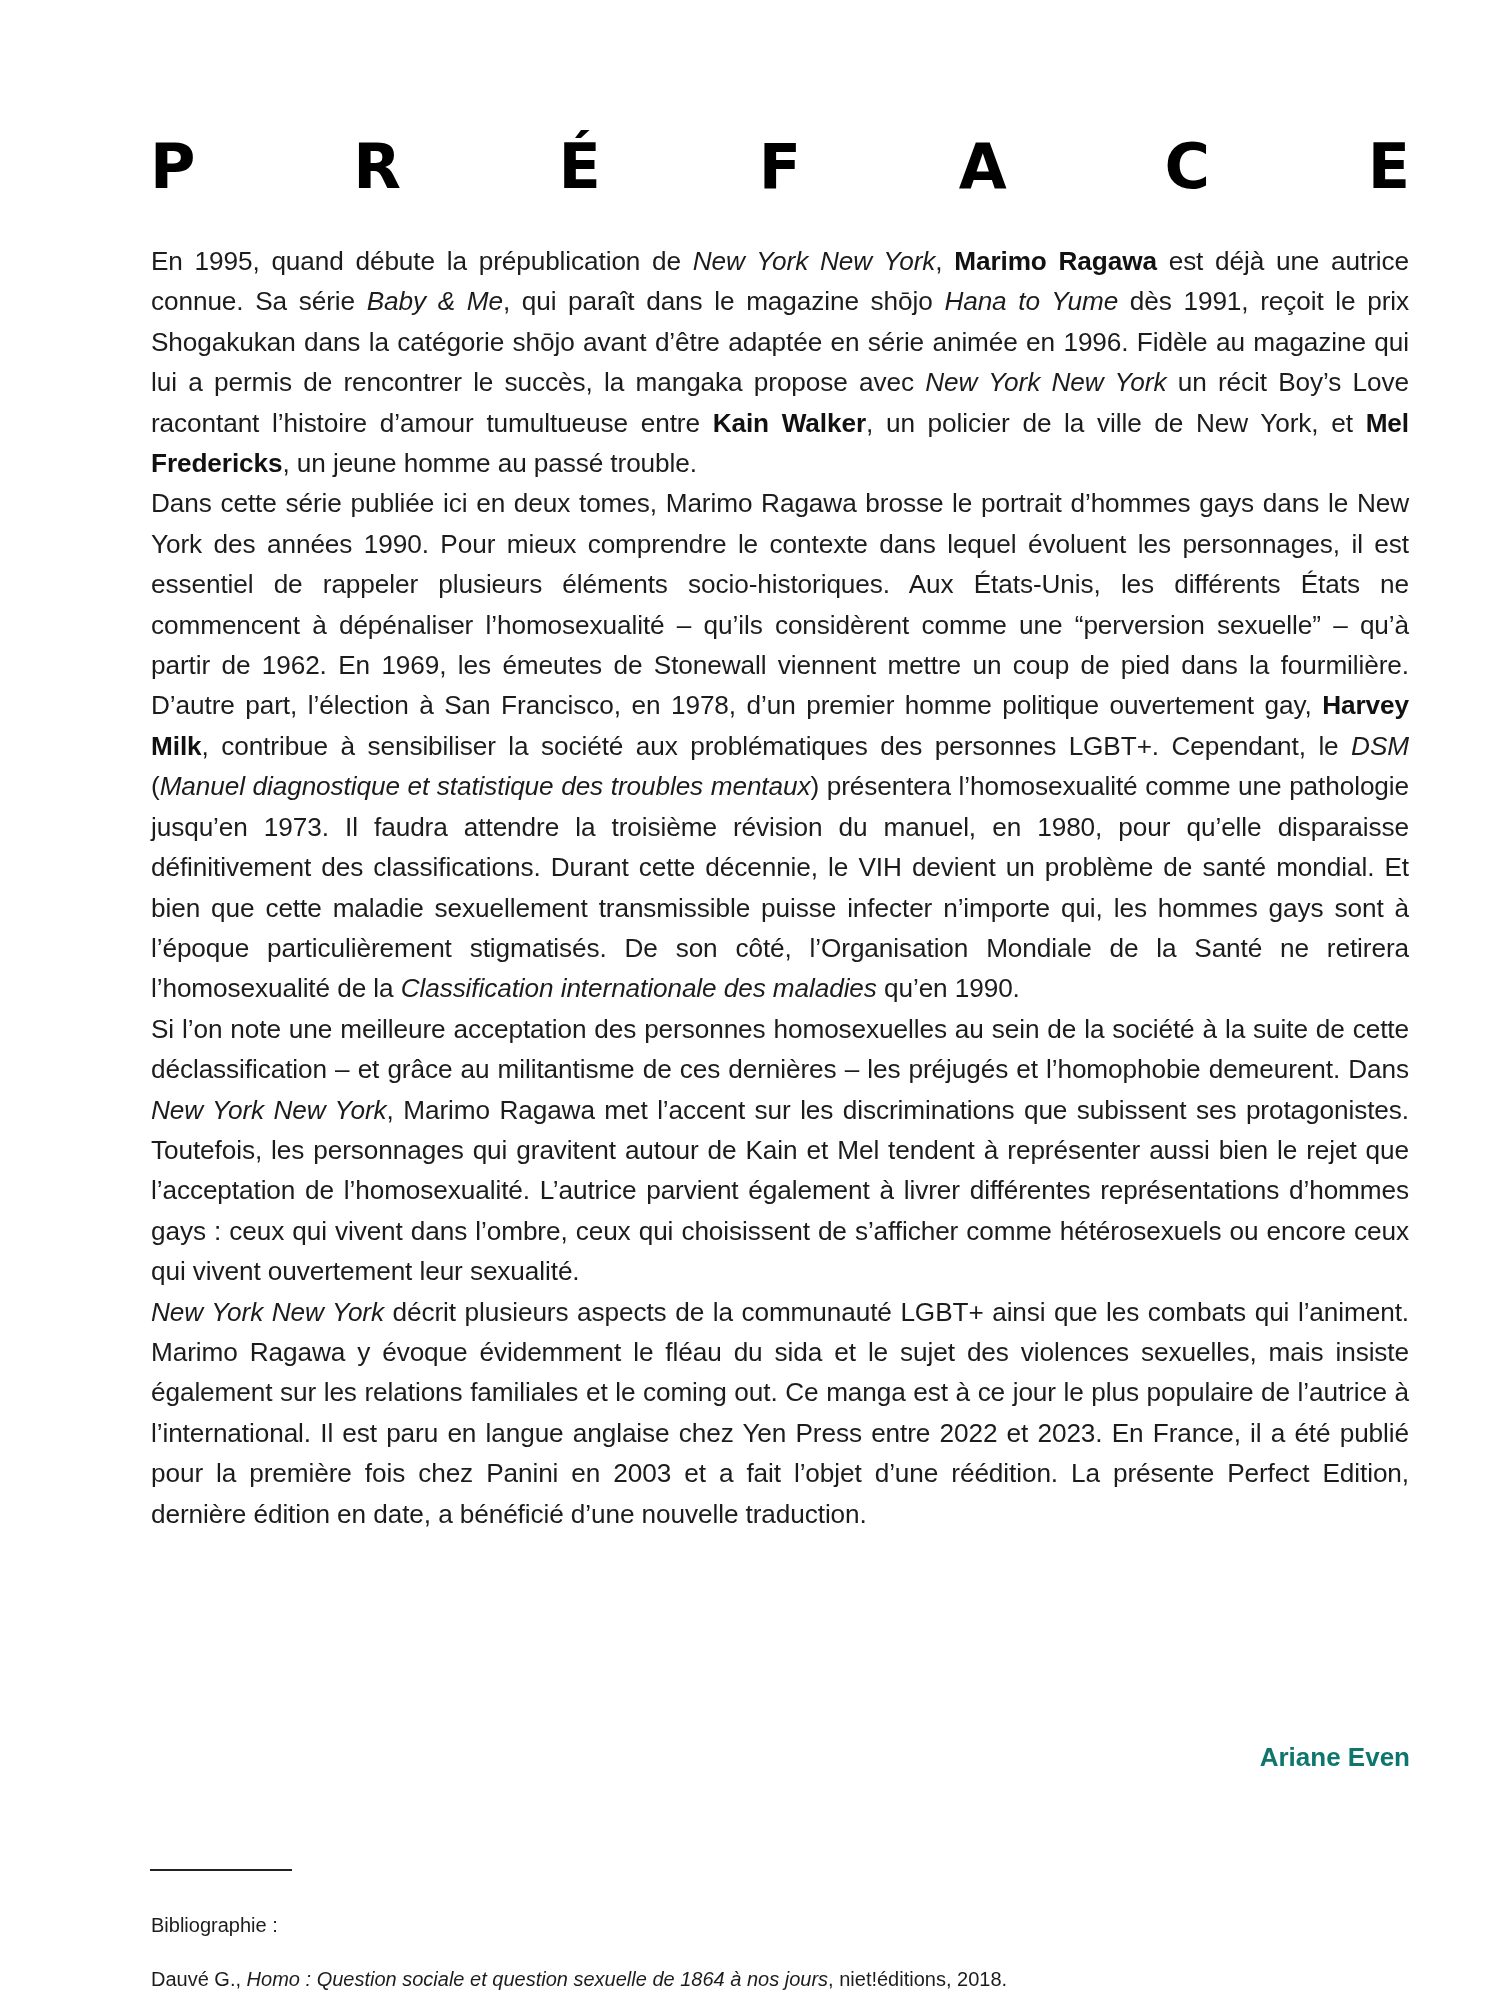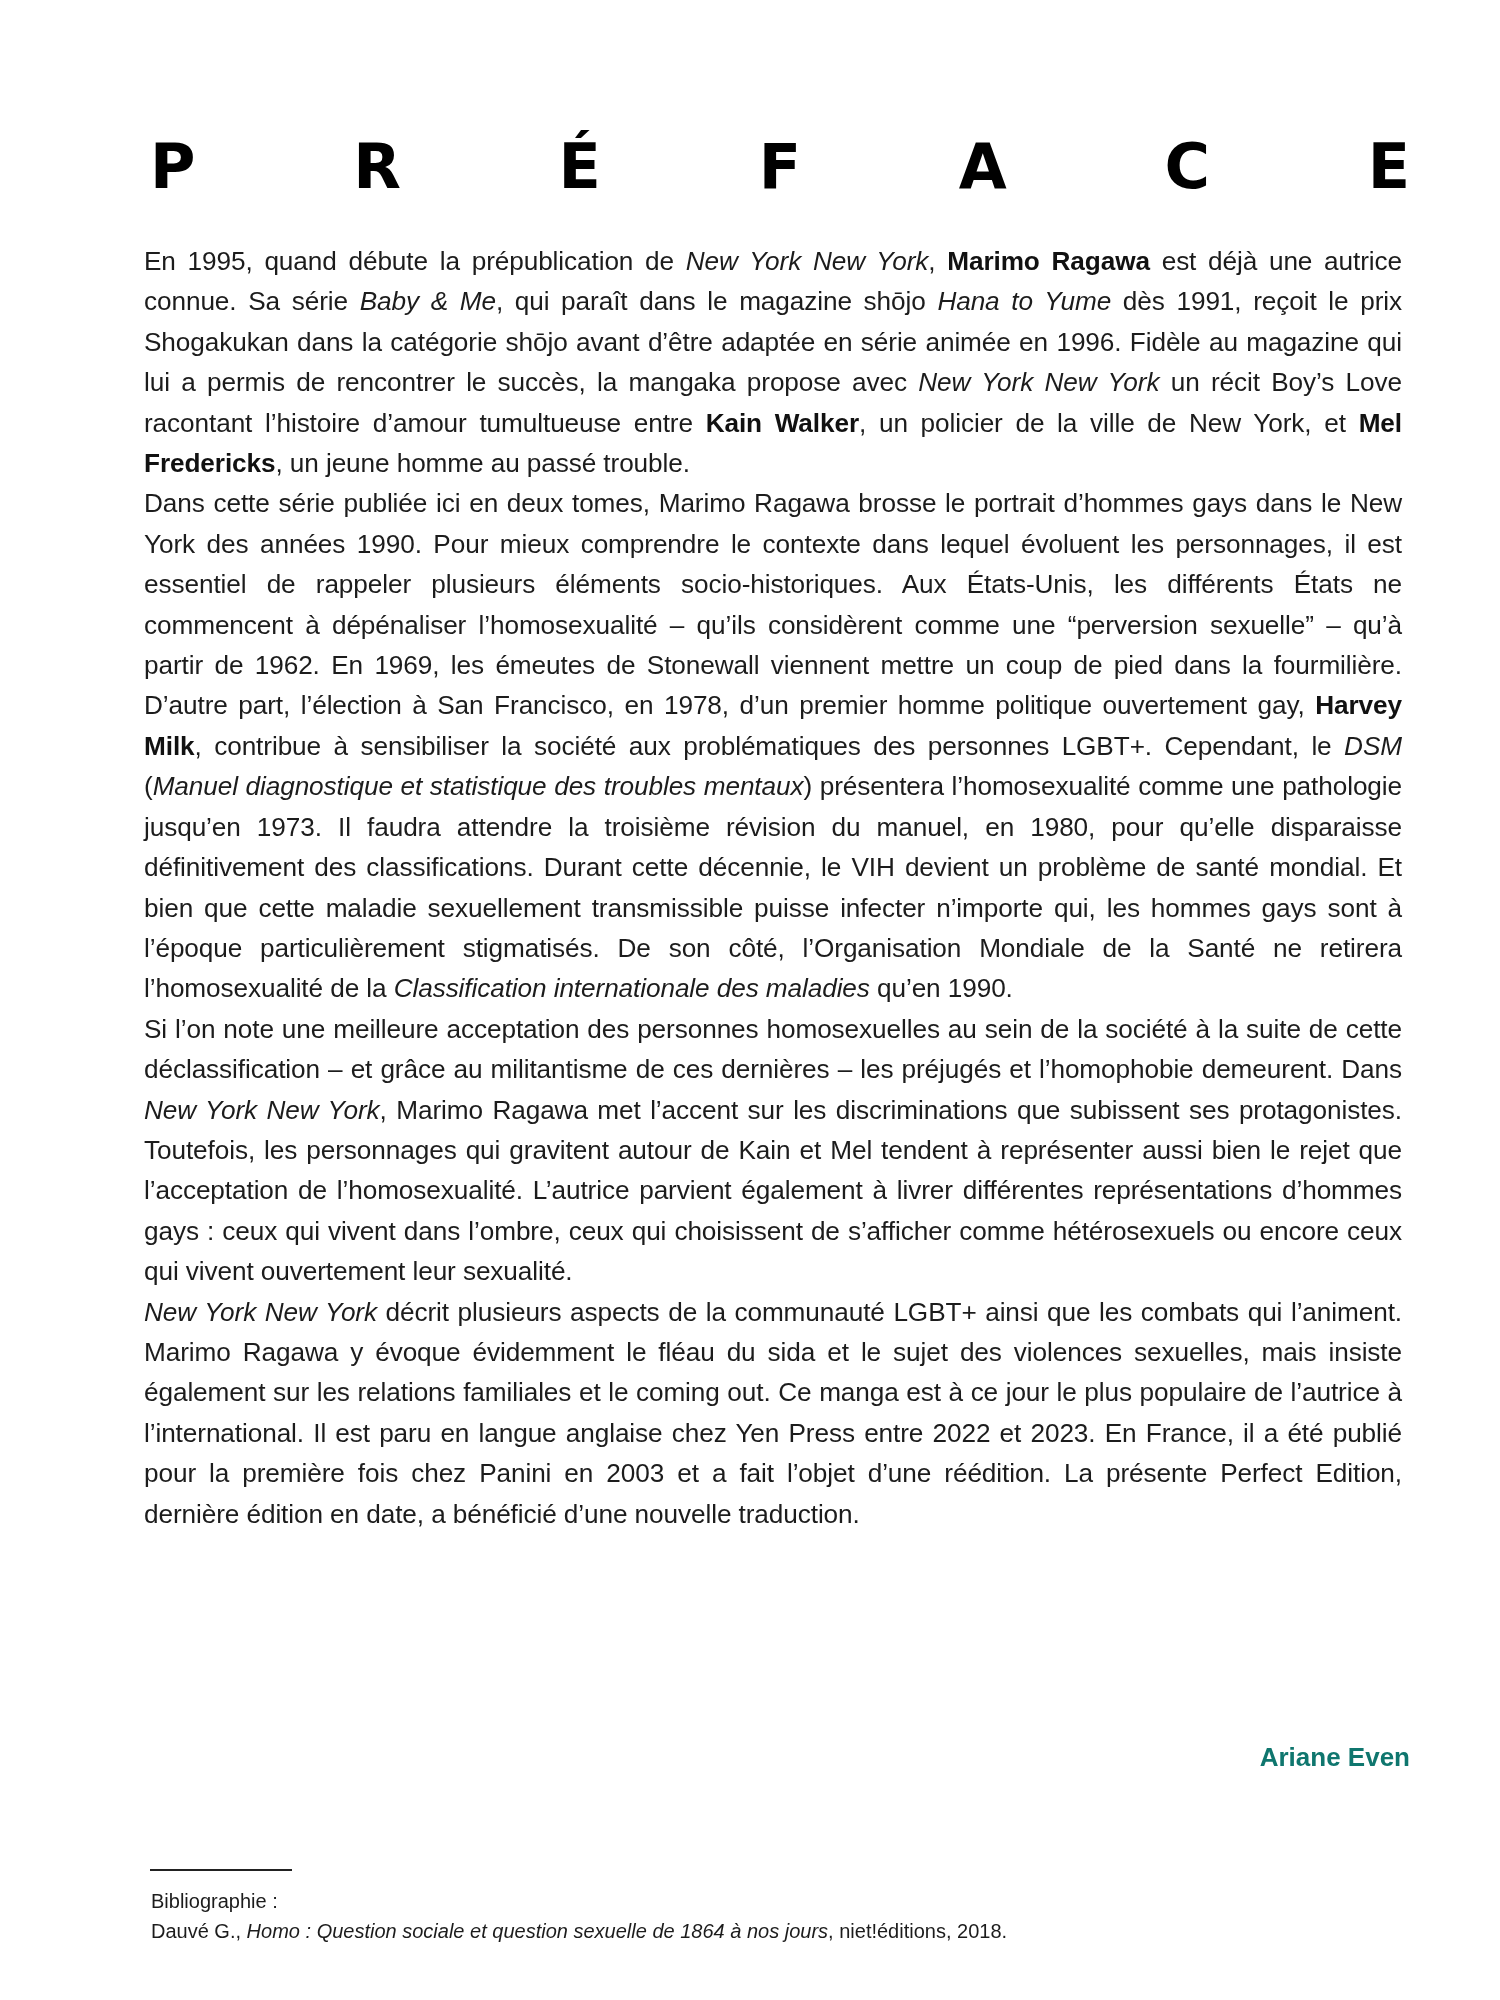--- a/index.html
+++ b/index.html
@@ -24,21 +24,21 @@
       justify-content: space-between;
       font-family: "DejaVu Sans", sans-serif;
       font-weight: bold;
       font-size: 62px;
       line-height: 70px;
       color: #000;
     }
     .title span { display: inline-block; }
     .body-text {
       position: absolute;
-      left: 144px;
+      left: 151px;
       top: 241px;
       width: 1258px;
       font-family: "Liberation Sans", sans-serif;
       font-size: 26.2px;
       line-height: 40.4px;
       text-align: justify;
       letter-spacing: -0.1px;
       color: #1c1c1c;
     }
     .body-text p {
@@ -69,21 +69,21 @@
     .bibliography {
       position: absolute;
       left: 151px;
       top: 1886px;
       width: 1250px;
       font-family: "Liberation Sans", sans-serif;
       font-size: 20px;
       line-height: 30px;
       color: #1c1c1c;
     }
-    .bibliography div { white-space: nowrap; }
+    .bibliography div { white-space: nowrap; margin-top: 24px; }
     .bibliography i { font-style: italic; }
   </style>
 </head>
 <body>
 
 <h1 class="title" aria-label="PRÉFACE">
   <span>P</span>
   <span>R</span>
   <span>É</span>
   <span>F</span>

